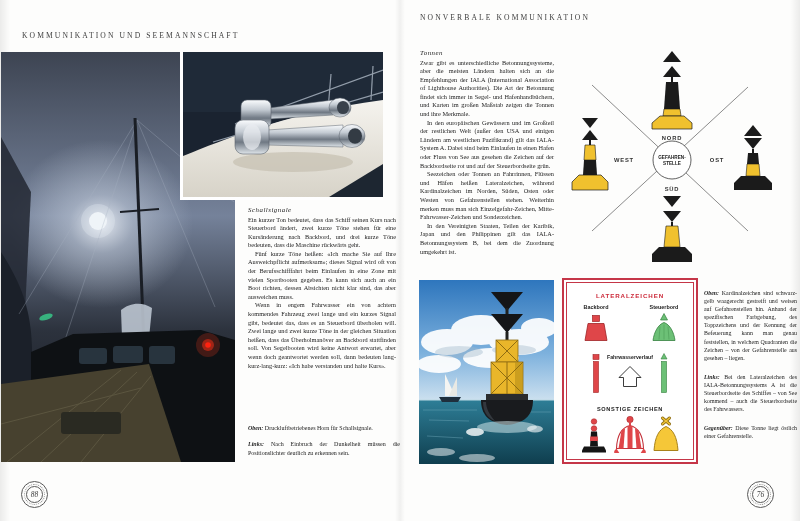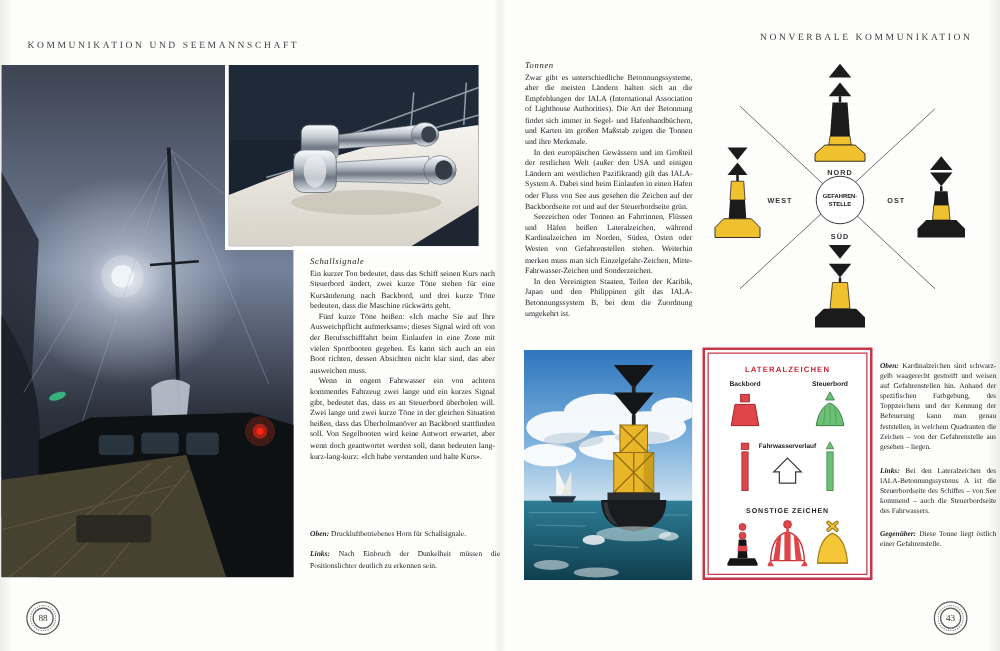--- a/index.html
+++ b/index.html
@@ -9,21 +9,21 @@
   .edge-shade-left  { position:absolute; left:0; top:0; width:10px; height:521px;
                       background:linear-gradient(90deg, rgba(0,0,0,.07), rgba(0,0,0,0)); pointer-events:none; }
   .edge-shade-right { position:absolute; right:0; top:0; width:10px; height:521px;
                       background:linear-gradient(270deg, rgba(0,0,0,.07), rgba(0,0,0,0)); pointer-events:none; }
   .gutter { position:absolute; left:395px; top:0; width:10px; height:521px;
             background:linear-gradient(90deg, rgba(0,0,0,0), rgba(0,0,0,.05), rgba(0,0,0,0)); }
 
   .running-head { position:absolute; font-size:7.6px; letter-spacing:2.1px; color:#3d3d3d;
                   font-family:"Liberation Serif", serif; white-space:nowrap; }
   .rh-left  { left:22px; top:31px; }
-  .rh-right { left:420px; top:25px; width:358px; text-align:right; }
+  .rh-right { left:420px; top:13px; width:358px; }
 
   .photo { position:absolute; overflow:hidden; }
   .night-photo { left:1px; top:52px; width:234px; height:410px; }
   .horn-photo  { left:180px; top:52px; width:203px; height:148px;
                  border-left:3px solid #fff; border-bottom:3px solid #fff; }
   .buoy-photo  { left:419px; top:280px; width:135px; height:184px; }
 
   .article-col { position:absolute; text-align:justify; color:#1d1d1d; }
   .col-left  { left:248px; top:206px; width:148px; }
   .col-right { left:420px; top:49px;  width:134px; }
@@ -42,21 +42,21 @@
   .red-box { position:absolute; left:562px; top:278px; width:136px; height:186px;
              border:2px solid #c53648; background:#fff; }
   .red-box-inner { position:absolute; inset:2px; border:1px solid #c53648; }
   .red-box-inner svg { display:block; width:100%; height:100%; }
 
   .medal { position:absolute; width:27px; height:27px; border:1.2px solid #5a5a5a; border-radius:50%;
            display:flex; align-items:center; justify-content:center; }
   .medal::after { content:""; position:absolute; inset:1.6px; border:1.3px dotted #8a8a8a; border-radius:50%; }
   .medal-inner { width:17px; height:17px; border:1px solid #5a5a5a; border-radius:50%;
                  display:flex; align-items:center; justify-content:center;
-                 font-size:7.4px; color:#3a3a3a; }
+                 font-size:7.4px; color:#3a3a3a;font-style:italic; }
   .medal-left  { left:21px;  top:481px; }
   .medal-right { left:747px; top:481px; }
 
   svg text { font-family:"Liberation Sans", sans-serif; }
 </style>
 </head>
 <body>
 
 <div class="edge-shade-left"></div>
 <div class="edge-shade-right"></div>
@@ -383,14 +383,14 @@
     <span class="cap-label">Links:</span>
     <span>Bei den Lateralzeichen des IALA-Betonnungssystems A ist die Steuerbordseite des Schiffes – von See kommend – auch die Steuerbordseite des Fahrwassers.</span>
   </div>
   <div class="caption">
     <span class="cap-label">Gegenüber:</span>
     <span>Diese Tonne liegt östlich einer Gefahrenstelle.</span>
   </div>
 </div>
 
 <div class="medal medal-right">
-  <div class="medal-inner">43</div>
+  <div class="medal-inner">76</div>
 </div>
 
 </body></html>

